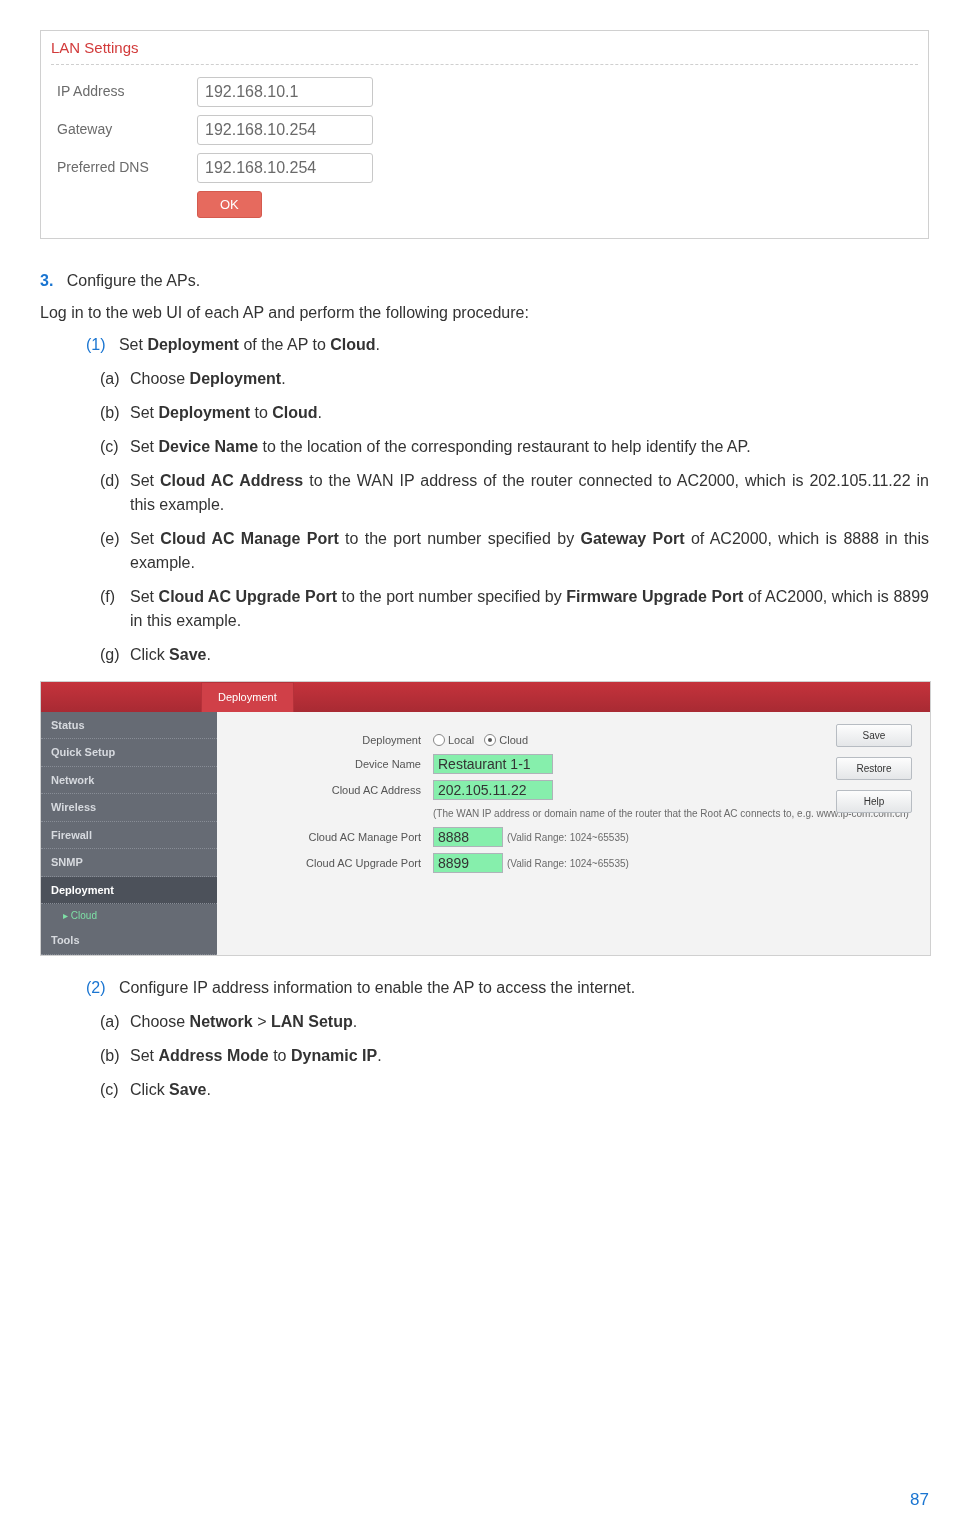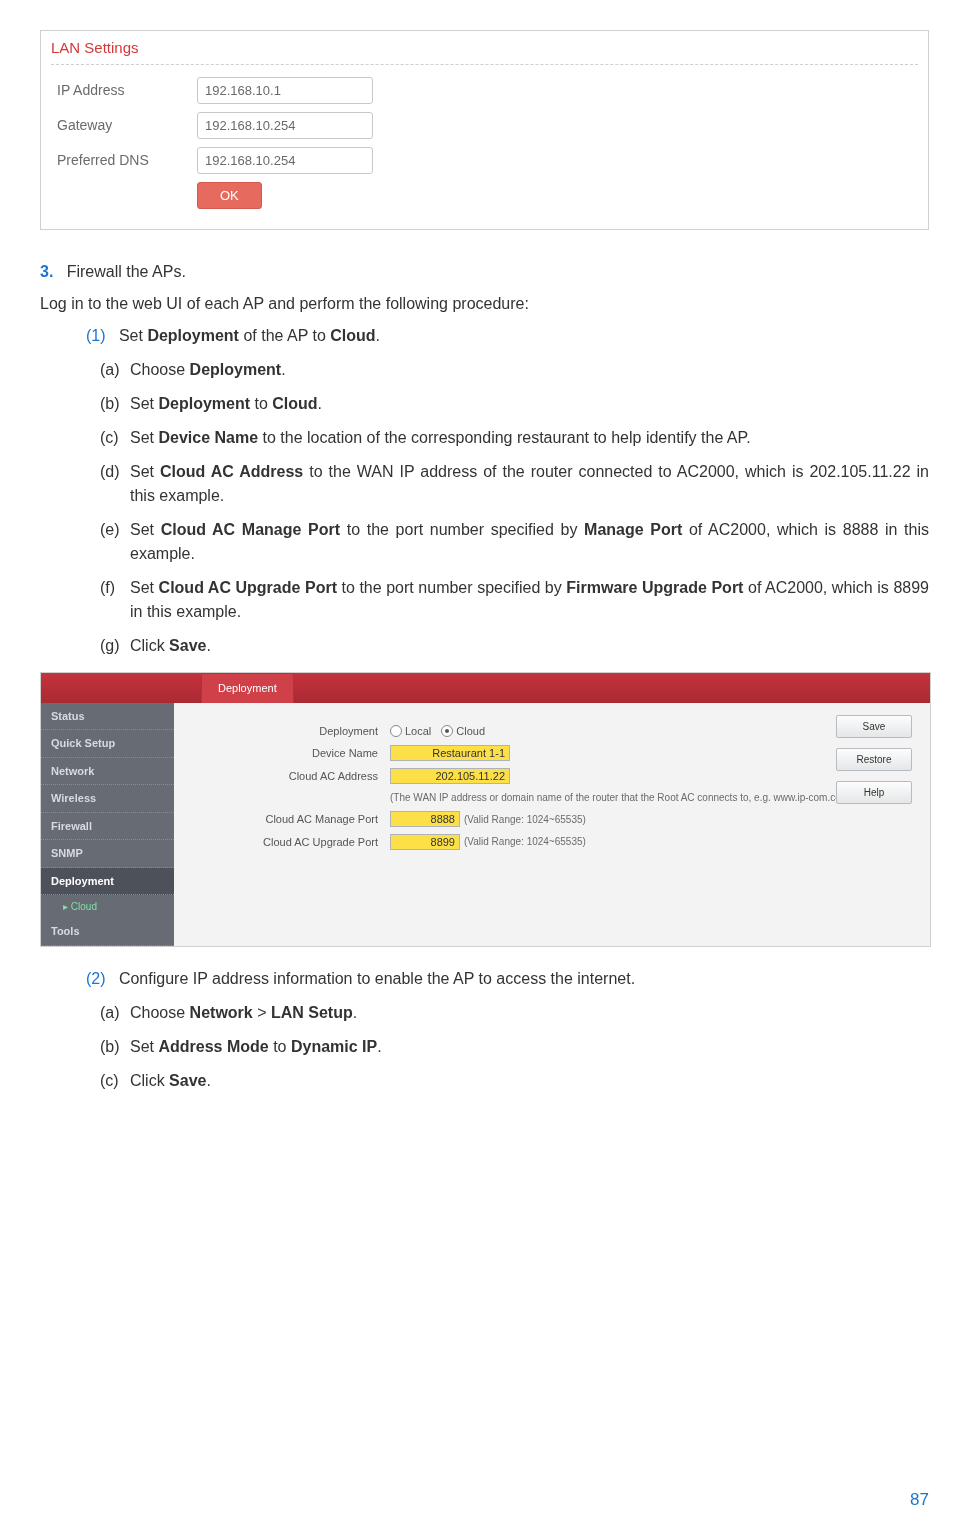--- a/index.html
+++ b/index.html
@@ -34,21 +34,21 @@
     width: 140px;
     color: #6b6b6b;
     font-size: 14px;
     padding-left: 6px;
   }
   .form-input {
     width: 160px;
     padding: 5px 7px;
     border: 1px solid #c8c8c8;
     border-radius: 3px;
-    font-size: 13px;
+    font-size: 16px;
     color: #6a6a6a;
     background: #fff;
   }
   .ok-btn {
     background: #e66a5e;
     color: #fff;
     border: 1px solid #d45a4e;
     border-radius: 3px;
     padding: 5px 22px;
     font-size: 13px;
@@ -112,21 +112,21 @@
     font-size: 11px;
     padding: 6px 16px;
     border: 1px solid #b6323a;
     border-bottom: none;
     margin-bottom: 0;
   }
   .shot2 .body {
     display: flex;
   }
   .shot2 .sidebar {
-    width: 133px;
+    width: 176px;
     background: #666b74;
     color: #d7dadf;
     font-size: 11px;
   }
   .shot2 .sidebar .nav-item {
     padding: 5px 10px;
     border-bottom: 1px dotted #888d96;
     font-weight: bold;
   }
   .shot2 .sidebar .nav-item.active {
@@ -154,26 +154,25 @@
     margin: 6px 0;
   }
   .shot2 .mlabel {
     width: 190px;
     text-align: right;
     padding-right: 12px;
     color: #555;
   }
   .shot2 .minput {
     border: 1px solid #aeb3b9;
-    background: #fde047;
+    background: #86efac;
     padding: 1px 4px;
-    font-size: 11px;
+    font-size: 14px;
     color: #333;
     width: 110px;
-    text-align: right;
   }
   .shot2 .mnote {
     color: #6b6b6b;
     font-size: 10px;
     margin-left: 4px;
     text-align: right;
   }
   .shot2 .radio {
     display: inline-flex; align-items: center; margin-right: 10px;
   }
@@ -229,21 +228,21 @@
   </div>
   <div class="form-row">
     <div class="form-label">Preferred DNS</div>
     <input class="form-input" value="192.168.10.254" style="">
   </div>
   <button class="ok-btn">OK</button>
 </div>
 
 <div class="para">
   <span class="step-num">3.</span>
-  &nbsp;&nbsp;<span>Firewall the APs.</span>
+  &nbsp;&nbsp;<span>Configure the APs.</span>
 </div>
 
 <div class="para">Log in to the web UI of each AP and perform the following procedure:</div>
 
 <div class="para indent1">
   <span class="sub-num">(1)</span>
   &nbsp;&nbsp;<span>Set </span><span class="bold">Deployment</span><span> of the AP to </span><span class="bold">Cloud</span><span>.</span>
 </div>
 
 <div class="indent2">
@@ -258,21 +257,21 @@
   <div class="proc-item">
     <span class="letter">(c)</span>
     <span class="txt"><span>Set </span><span class="bold">Device Name</span><span> to the location of the corresponding restaurant to help identify the AP.</span></span>
   </div>
   <div class="proc-item">
     <span class="letter">(d)</span>
     <span class="txt"><span>Set </span><span class="bold">Cloud AC Address</span><span> to the WAN IP address of the router connected to AC2000, which is 202.105.11.22 in this example.</span></span>
   </div>
   <div class="proc-item">
     <span class="letter">(e)</span>
-    <span class="txt"><span>Set </span><span class="bold">Cloud AC Manage Port</span><span> to the port number specified by </span><span class="bold">Manage Port</span><span> of AC2000, which is 8888 in this example.</span></span>
+    <span class="txt"><span>Set </span><span class="bold">Cloud AC Manage Port</span><span> to the port number specified by </span><span class="bold">Gateway Port</span><span> of AC2000, which is 8888 in this example.</span></span>
   </div>
   <div class="proc-item">
     <span class="letter">(f)</span>
     <span class="txt"><span>Set </span><span class="bold">Cloud AC Upgrade Port</span><span> to the port number specified by </span><span class="bold">Firmware Upgrade Port</span><span> of AC2000, which is 8899 in this example.</span></span>
   </div>
   <div class="proc-item">
     <span class="letter">(g)</span>
     <span class="txt"><span>Click </span><span class="bold">Save</span><span>.</span></span>
   </div>
 </div>

